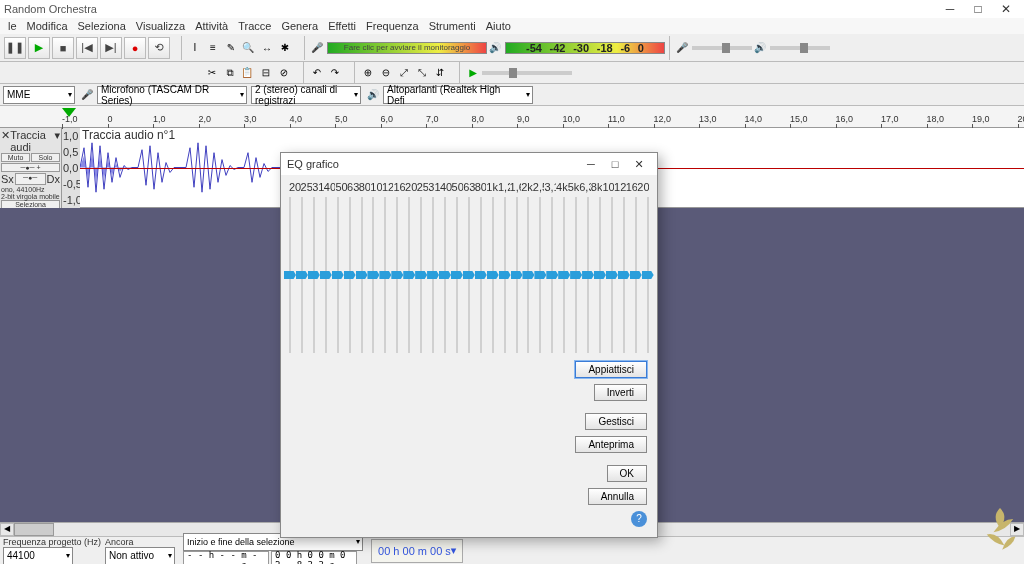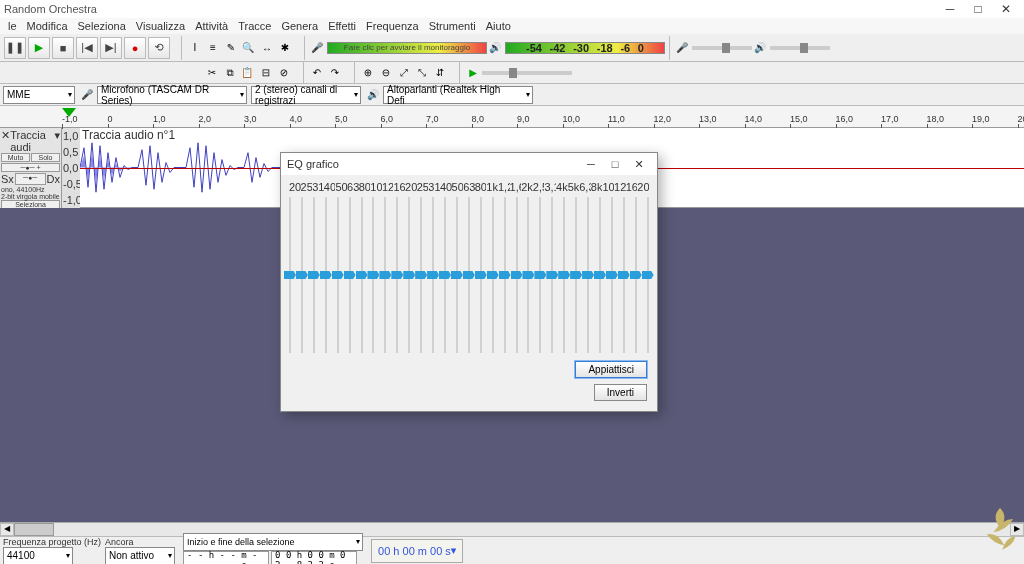--- a/index.html
+++ b/index.html
@@ -436,20 +436,28 @@
           <div class="eq-thumb"></div>
         </div>
         <div class="eq-col">
           <div class="eq-thumb"></div>
         </div>
       </div>
     <div class="dlg-btn-row" style="justify-content:center">
       <div class="dlg-btn primary">Appiattisci</div>
       <div class="dlg-btn">Inverti</div>
     </div>
+    <div class="dlg-btn-row">
+      <div class="dlg-btn">Gestisci</div>
+      <div class="dlg-btn">Anteprima</div>
+      <span style="flex:1"></span>
+      <div class="dlg-btn">OK</div>
+      <div class="dlg-btn">Annulla</div>
+      <div class="help-ico">?</div>
+    </div>
   </div>
 </div>
 
 <div class="logo">
   <svg viewBox="0 0 40 40">
       <g fill="#c7b56b">
         <path d="M20 0 Q28 8 20 18 Q12 8 20 0"></path>
         <path d="M32 10 Q26 20 14 22 Q22 10 32 10"></path>
         <path d="M8 24 Q18 22 24 34 Q14 32 8 24"></path>
         <path d="M34 26 Q26 26 22 38 Q32 34 34 26"></path>

